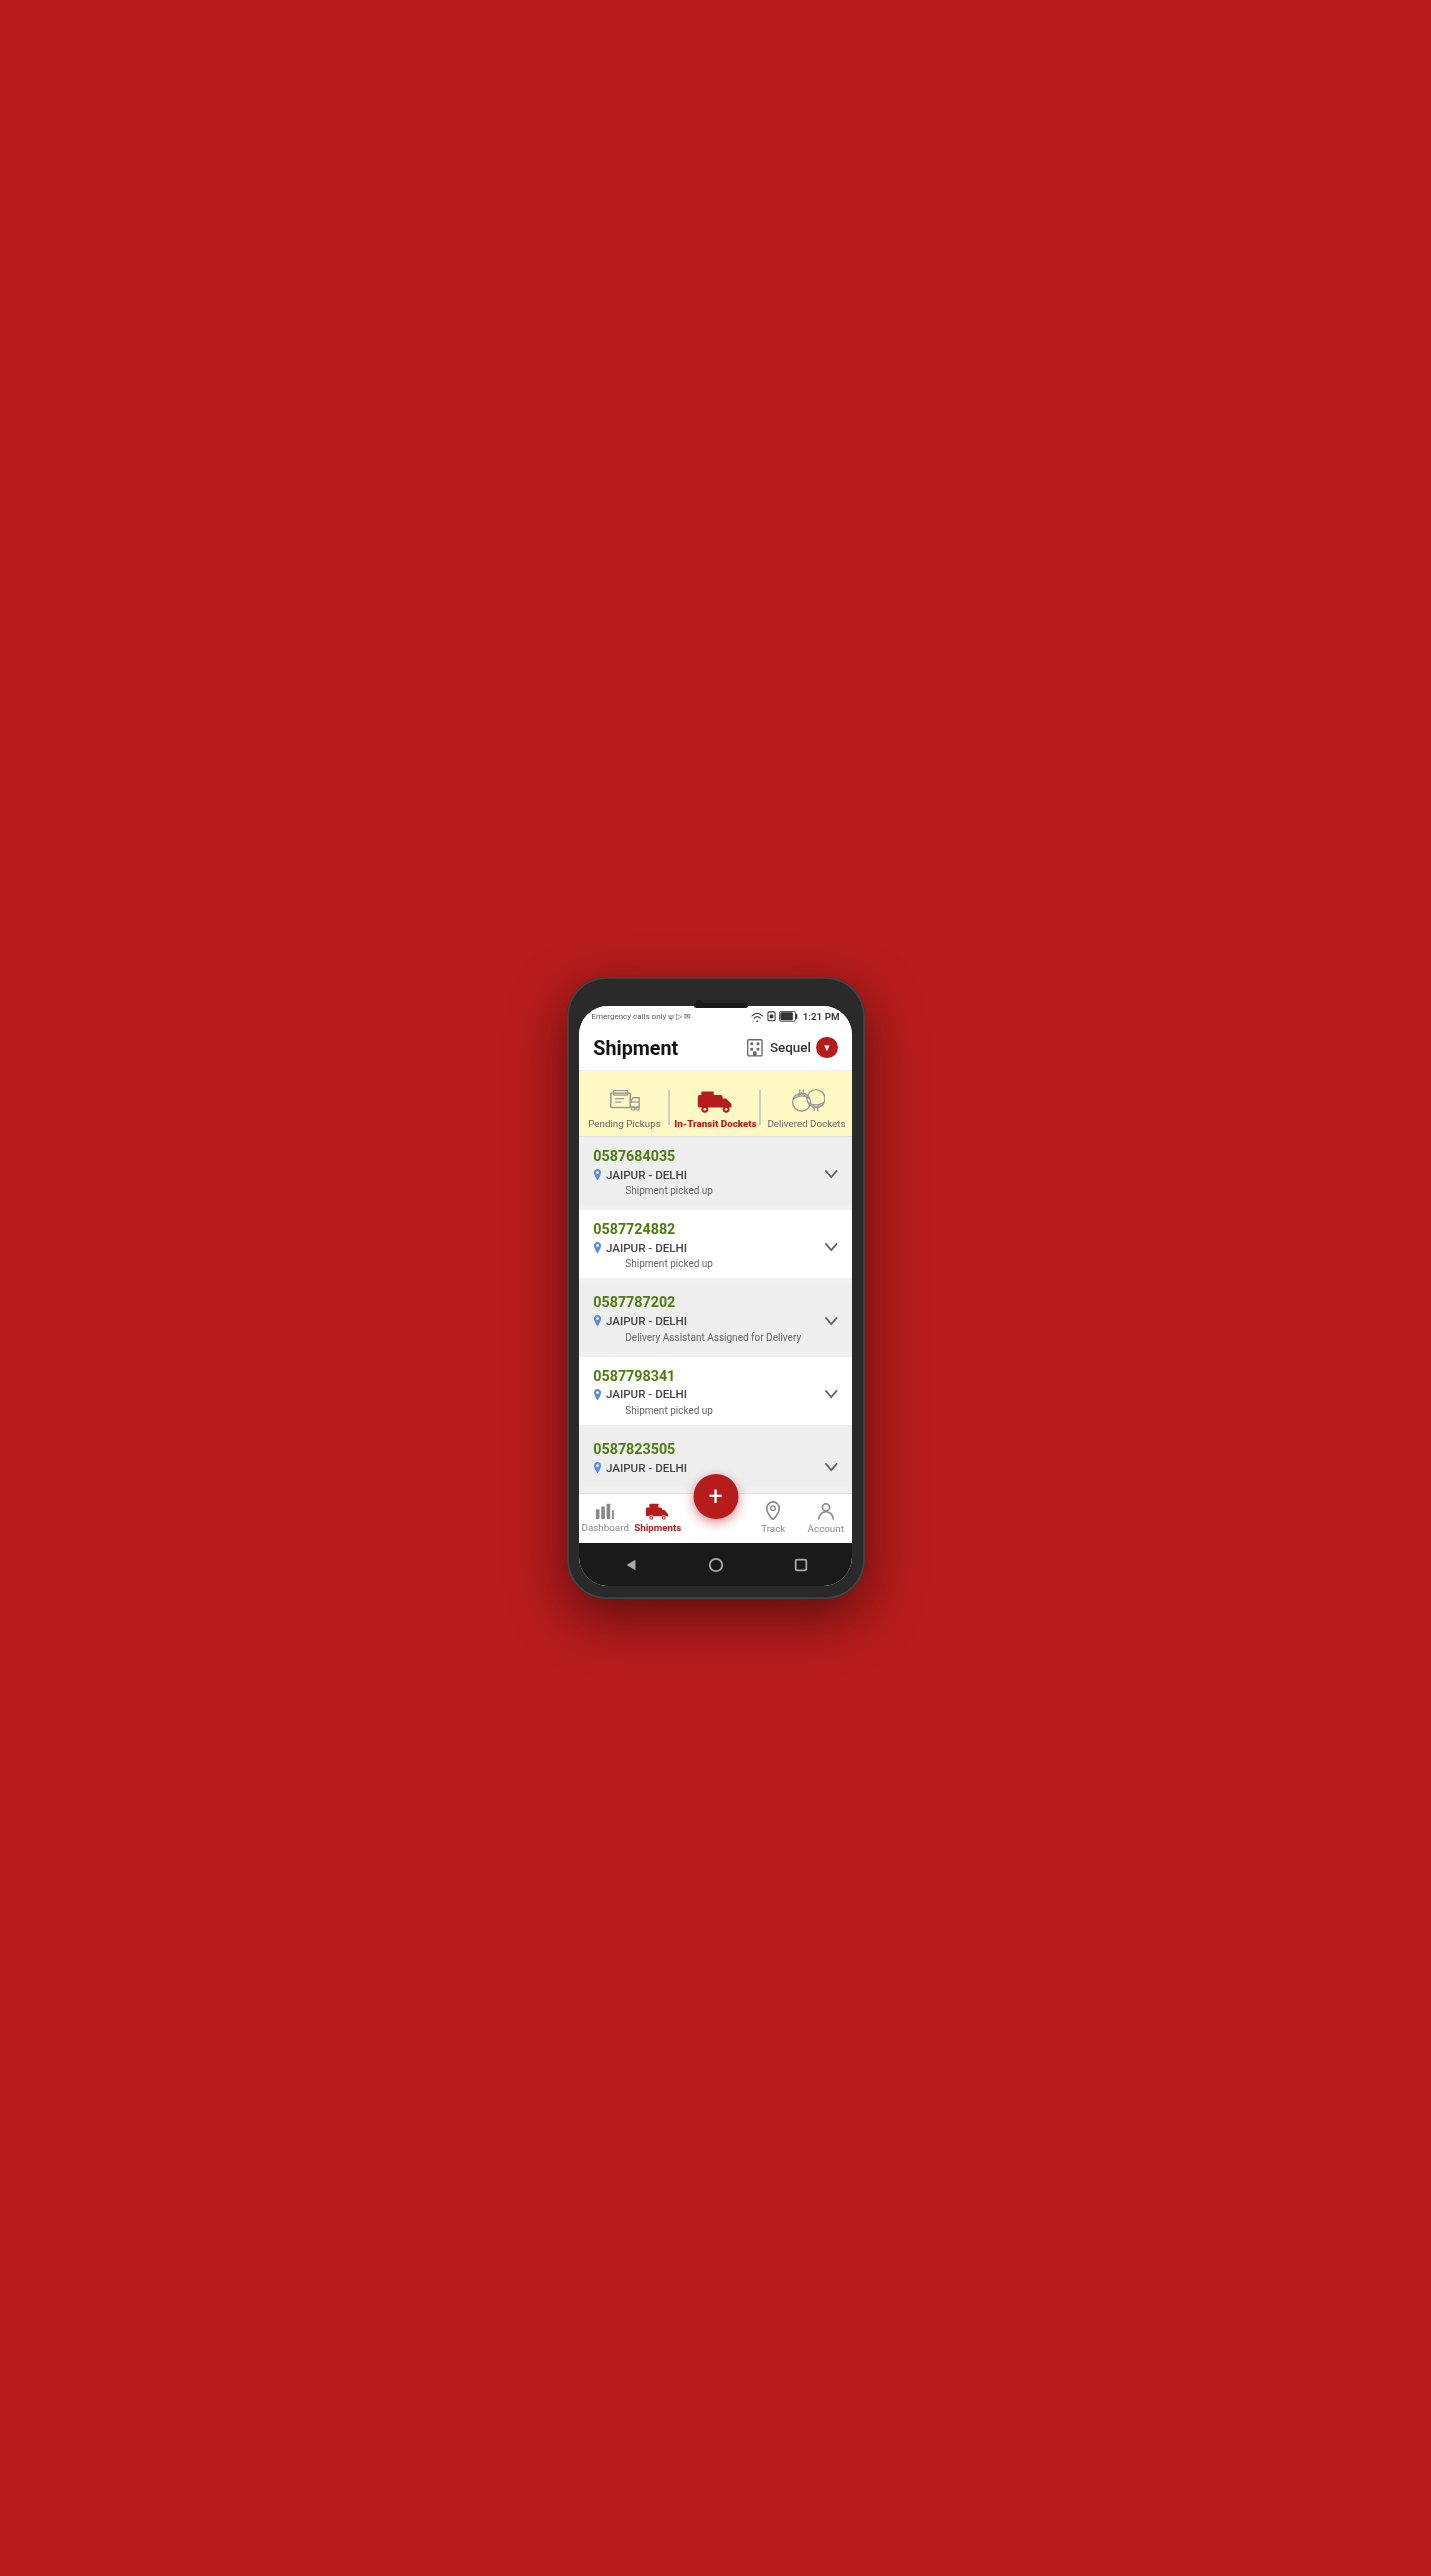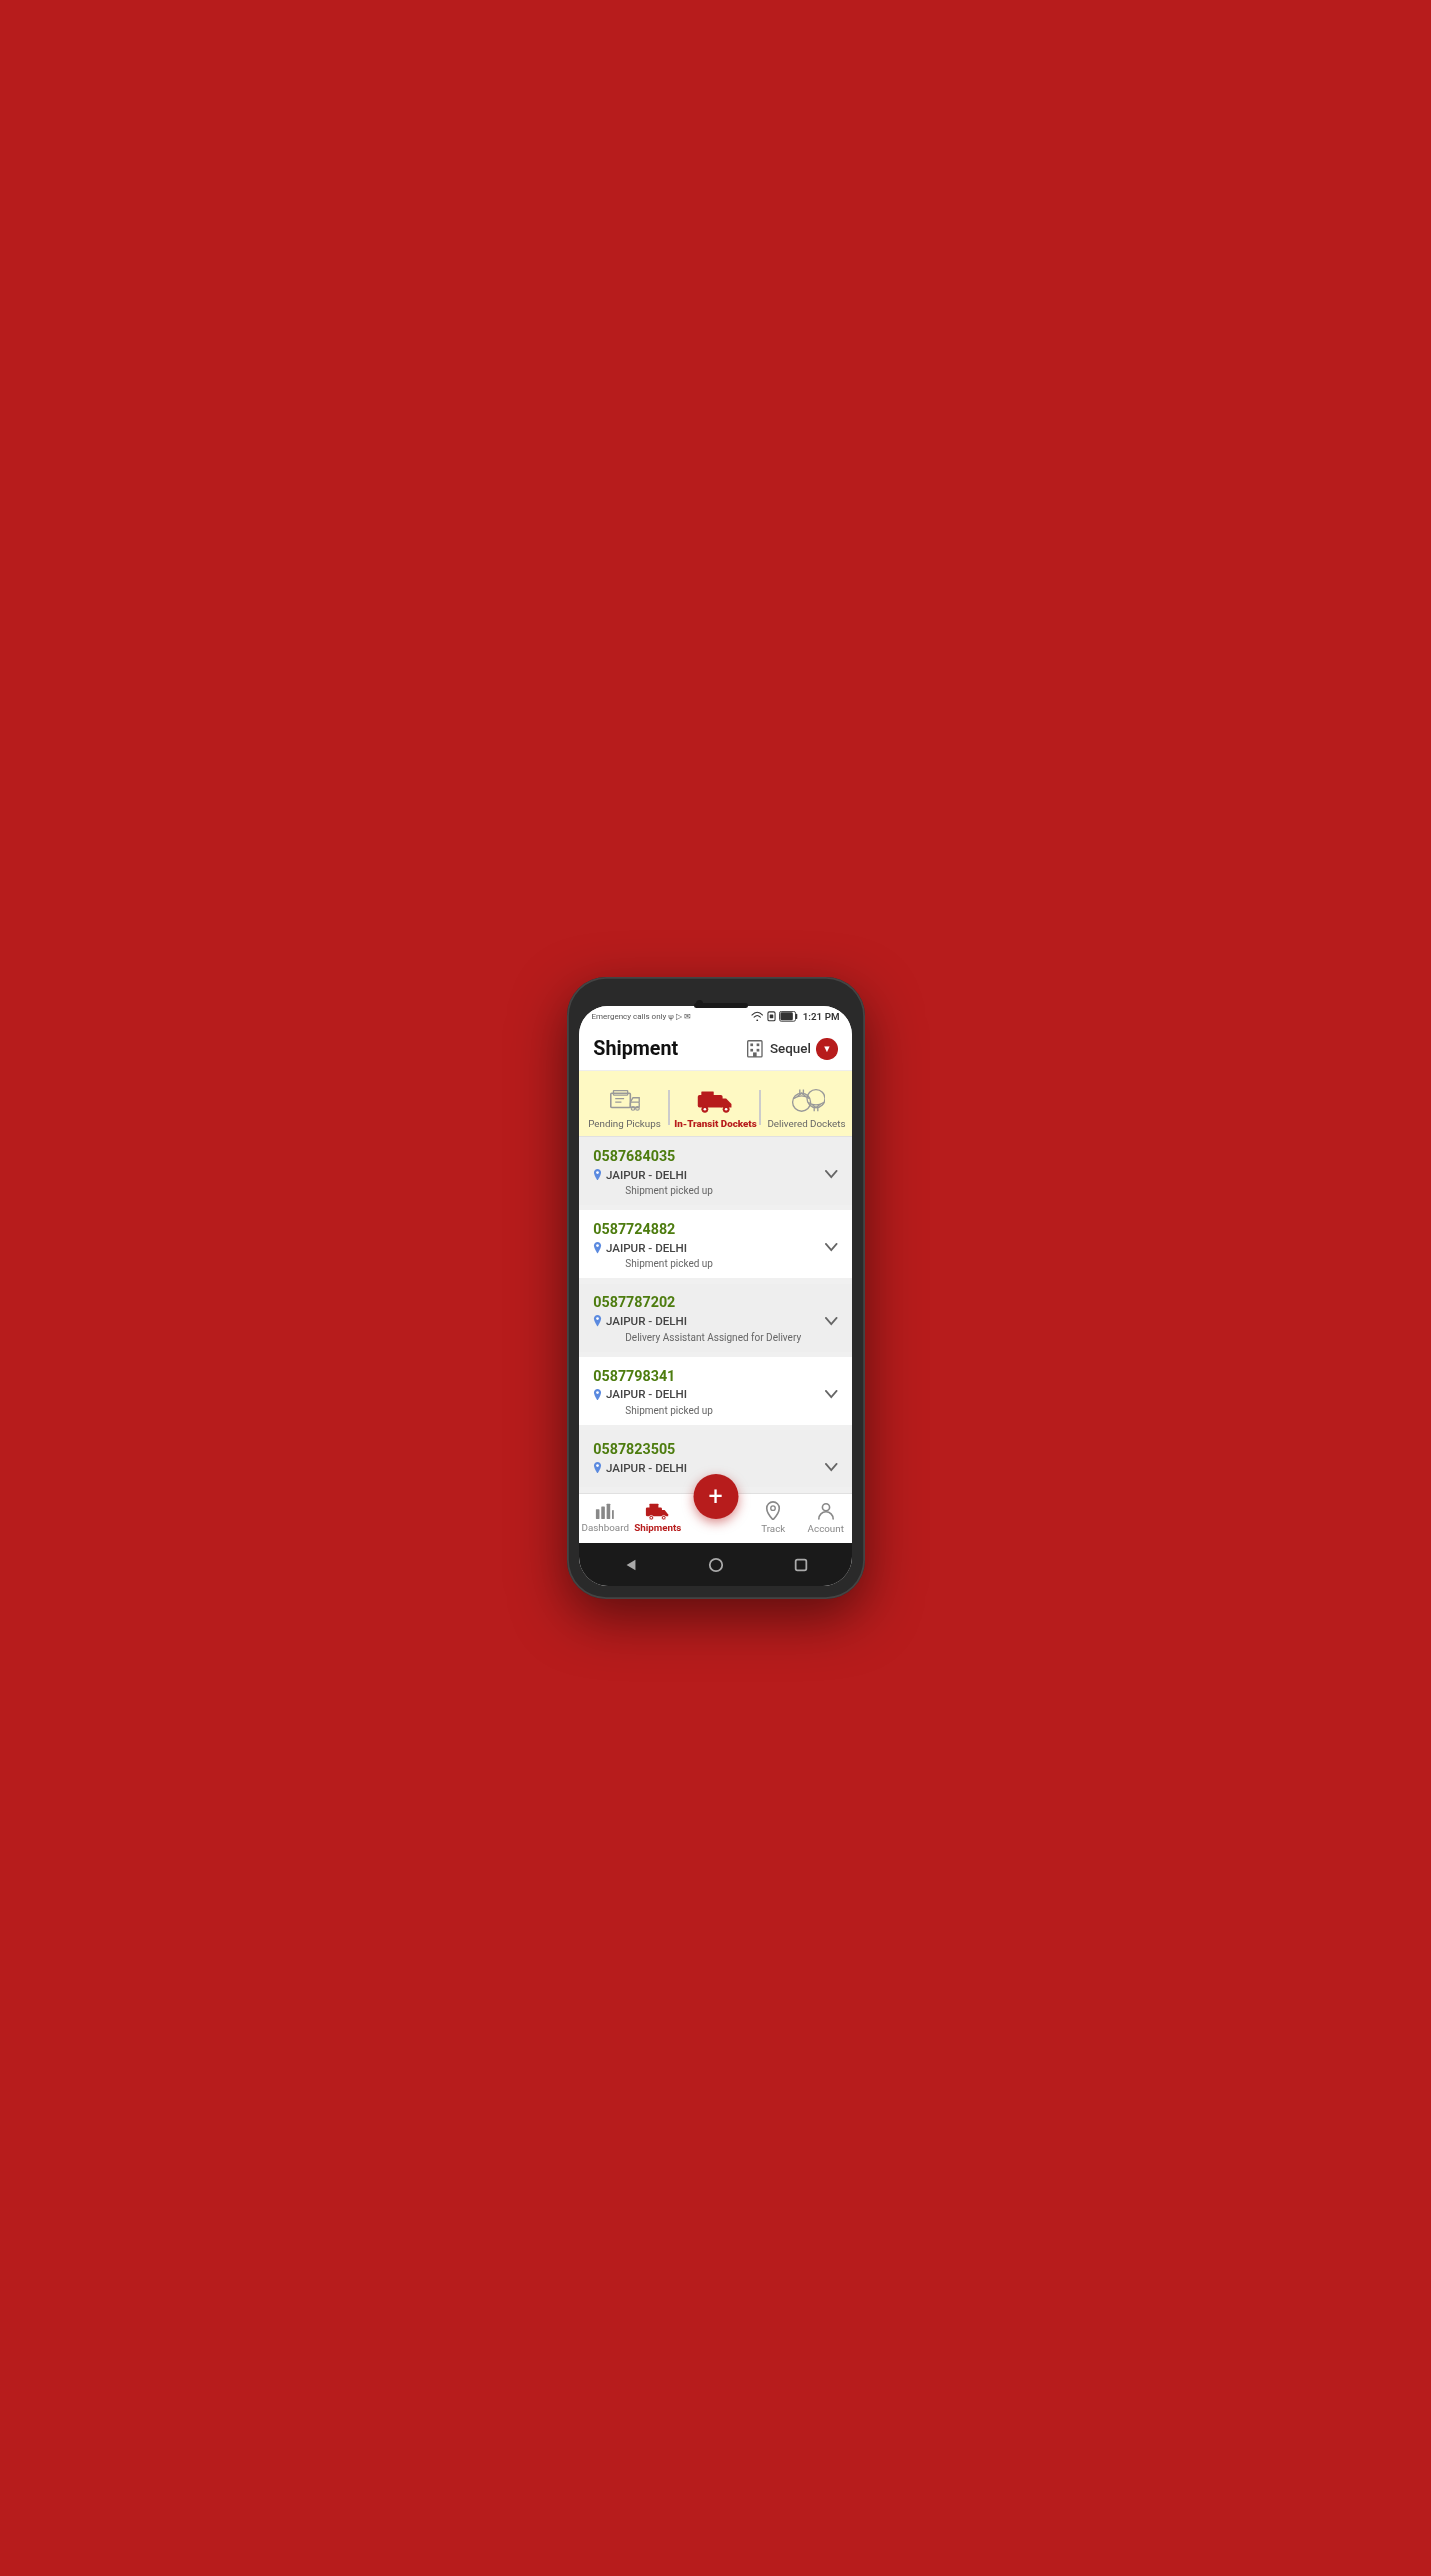--- a/index.html
+++ b/index.html
@@ -53,28 +53,28 @@
     .status-bar {
       background: #fff;
       display: flex;
       justify-content: space-between;
       align-items: center;
       padding: 5.4px 12.5px;
       font-size: 9px;
       color: #333;
     }
     .status-left { font-size: 8px; color: #555; }
-    .status-right { display: flex; align-items: flex-start; gap: 3.6px; font-size: 9px; font-weight: 600; }
+    .status-right { display: flex; align-items: center; gap: 3.6px; font-size: 9px; font-weight: 600; }
 
     
     .app-header {
       background: #fff;
       display: flex;
       justify-content: space-between;
-      align-items: flex-end;
+      align-items: flex-start;
       padding: 9px 14.3px 10.7px;
       border-bottom: 0.9px solid #eee;
     }
     .app-title {
       font-size: 19.7px;
       font-weight: 700;
       color: #111;
     }
     .company-badge {
       display: flex;

